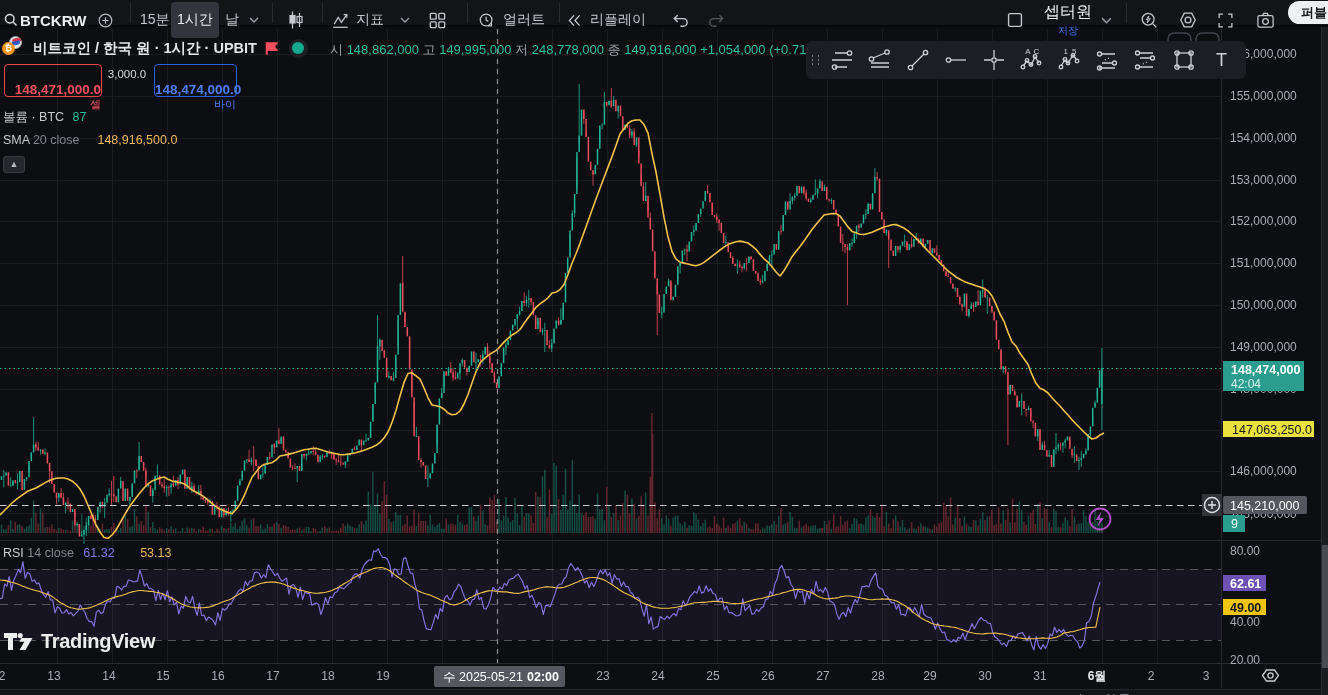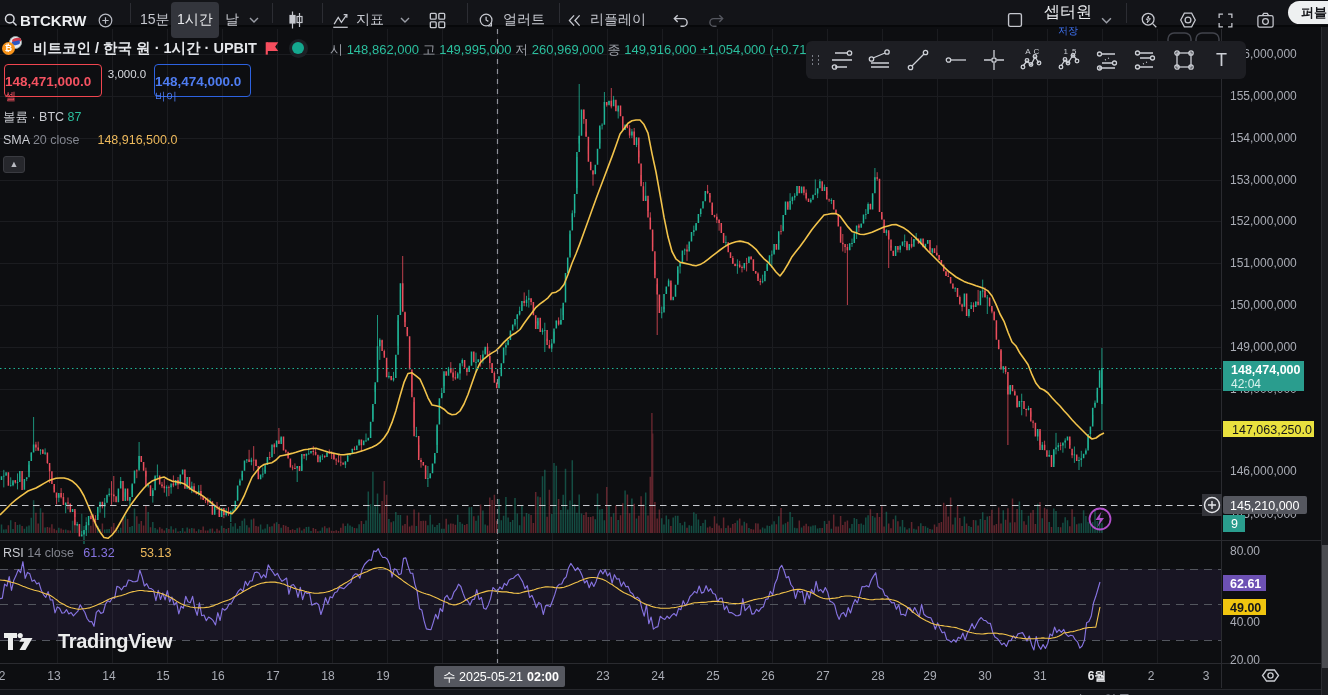--- a/index.html
+++ b/index.html
@@ -13,42 +13,42 @@
 #topbar .ti { position:absolute; top:0; height:40px; display:flex; align-items:center; white-space:nowrap; }
 .tb-sep { position:absolute; top:3px; width:1px; height:20px; background:#2c2d33; }
 #tf-active { background:#33353c; border-radius:4px; padding:9px 6px; color:#e8e9ec; }
 .dim { color:#c6c8cf; }
 
 
 .legend { position:absolute; color:#e4e6ea; z-index:5; }
 #symrow { left:4px; top:39px; display:flex; align-items:center; height:18px; font-size:14.5px; font-weight:bold; letter-spacing:0px; }
 #ohlc { left:330px; top:41px; font-size:13px; color:#9ea1aa; white-space:nowrap; z-index:4; }
 #ohlc b { font-weight:normal; color:#2bbf9e;text-align:center; }
-.btn2 { position:absolute; top:64px; width:98px; height:33px; border-radius:4px; border:1px solid; text-align:left; line-height:1.1; padding-top:10px; z-index:5; }
+.btn2 { position:absolute; top:64px; width:98px; height:33px; border-radius:4px; border:1px solid; text-align:right; line-height:1.1; padding-top:18px; z-index:5; }
 #sellbtn { left:4px; border-color:#f0454f; color:#f55261; }
-#buybtn  { left:154px; width:97px; border-color:#2d62e0; color:#4f7df2; }
+#buybtn  { left:154px; width:83px; border-color:#2d62e0; color:#4f7df2; }
 .btn2 .v { font-size:13.5px; font-weight:bold; }
 .btn2 .l { font-size:11px; }
 #spread { position:absolute; left:101px; top:68px; width:52px; text-align:center; font-size:11.5px; color:#d8dadf; z-index:5; }
 #volrow { left:3px; top:109px; font-size:12.5px; color:#c9cbd1; }
 #volrow b { color:#2bbf9e; font-weight:normal; }
 #smarow { left:3px; top:133px; font-size:12.5px; color:#c9cbd1; }
 #smarow .g { color:#82858e; }
 #smarow b { color:#edb95c; font-weight:normal; margin-left:18px; }
 #caretbtn { position:absolute; left:3px; top:156px; width:22px; height:17px; background:#26272c; border:1px solid #3a3b41; border-radius:3px; color:#b9bbc2; font-size:9px; text-align:center; line-height:15px; z-index:5; }
 
 
 #drawbar { position:absolute; left:806px; top:41px; width:440px; height:38px; background:#1d1e23; border-radius:6px; z-index:10; display:flex; align-items:center; }
 #drawbar .drag { width:16px; display:flex; flex-direction:column; gap:2px; align-items:center; margin-left:1px; }
 #drawbar .drag span { display:block; width:9px; height:2px; color:transparent;
  background:radial-gradient(circle 1.1px at 1.5px 1px,#7a7d86 96%,transparent), radial-gradient(circle 1.1px at 7.5px 1px,#7a7d86 96%,transparent); }
 #drawbar .dico { width:38px; height:38px; display:flex; align-items:center; justify-content:center; }
 
 
-#tvlogo { position:absolute; left:4px; top:630px; display:flex; align-items:center; gap:25px; z-index:6; color:#eceded; font-size:20px; font-weight:bold; letter-spacing:-0.3px; }
+#tvlogo { position:absolute; left:4px; top:630px; display:flex; align-items:center; gap:8px; z-index:6; color:#eceded; font-size:20px; font-weight:bold; letter-spacing:-0.3px; }
 
 
 #botstrip { position:absolute; left:0; top:689px; width:1328px; height:6px; background:#131418; border-top:1px solid #26272c; z-index:8; overflow:hidden; }
 #botstrip span { position:absolute; left:1071px; top:1px; font-size:12px; color:#9a9da6; letter-spacing:2px; }
 
 
 #pubbtn { position:absolute; left:1288px; top:1px; width:52px; height:23px; background:#eef0f1; border-radius:12px; color:#17181c; font-size:13px; font-weight:bold; line-height:23px; padding-left:13px; z-index:31; }
 </style>
 </head>
 <body>
@@ -338,31 +338,31 @@
   </span>
   비트코인 / 한국 원 · 1시간 · UPBIT
   <svg width="15" height="14" viewBox="0 0 17 15" style="margin-left:8px">
         <path d="M2 1h13l-3.5 5L15 11H2z" fill="#f64e5e"></path>
         <path d="M2 1v14" stroke="#f64e5e" stroke-width="2.4"></path>
       </svg>
   <span style="width:19px;height:19px;border-radius:50%;background:#1c2025;margin-left:9px;display:inline-flex;align-items:center;justify-content:center">
     <span style="width:12px;height:12px;border-radius:50%;background:#14a88f"></span>
   </span>
 </div>
-<div class="legend" id="ohlc">시 <b>148,862,000</b>  고 <b>149,995,000</b>  저 <b>260,969,000</b>  종 <b>149,916,000</b> <b>+1,054,000 (+0.71%)</b></div>
+<div class="legend" id="ohlc">시 <b>148,862,000</b>  고 <b>149,995,000</b>  저 <b>248,778,000</b>  종 <b>149,916,000</b> <b>+1,054,000 (+0.71%)</b></div>
 <div class="btn2" id="sellbtn">
       <div class="v">148,471,000.0</div>
       <div class="l">셀</div>
     </div>
 <div id="spread">3,000.0</div>
 <div class="btn2" id="buybtn">
       <div class="v">148,474,000.0</div>
       <div class="l">바이</div>
     </div>
-<div class="legend" id="volrow">볼륨 · BTC <b style="">87</b></div>
+<div class="legend" id="volrow">볼륨 · BTC <b style="margin-left:5px">87</b></div>
 <div class="legend" id="smarow">SMA <span class="g">20 close</span><b>148,916,500.0</b></div>
 <div id="caretbtn">▲</div>
 <div class="legend" style="left:3px;top:546px;font-size:12.5px;color:#c9cbd1;z-index:5">RSI <span style="color:#82858e">14 close</span> <b style="color:#8673e0;font-weight:normal;margin-left:6px">61.32</b> <b style="color:#edb95c;font-weight:normal;margin-left:22px">53.13</b></div>
 
 <div id="drawbar">
   <div class="drag">
         <span></span>
         <span></span>
         <span></span>
       </div>

